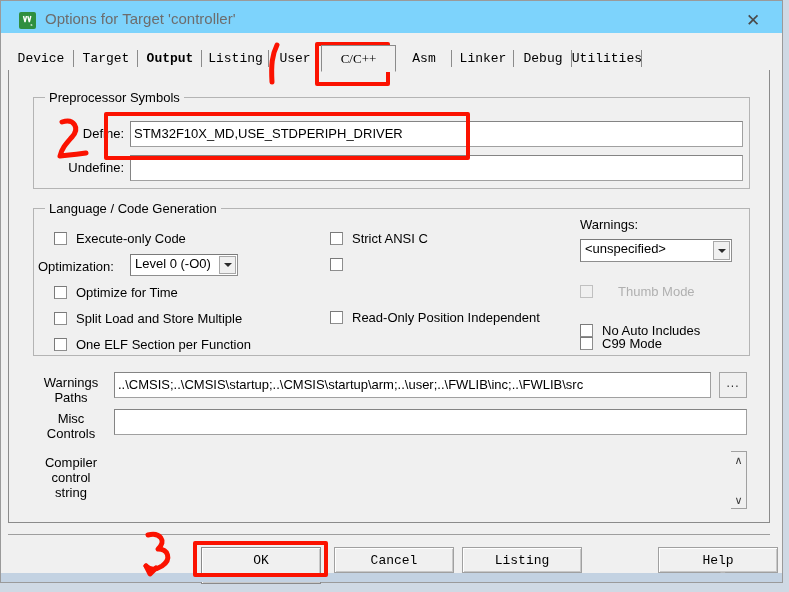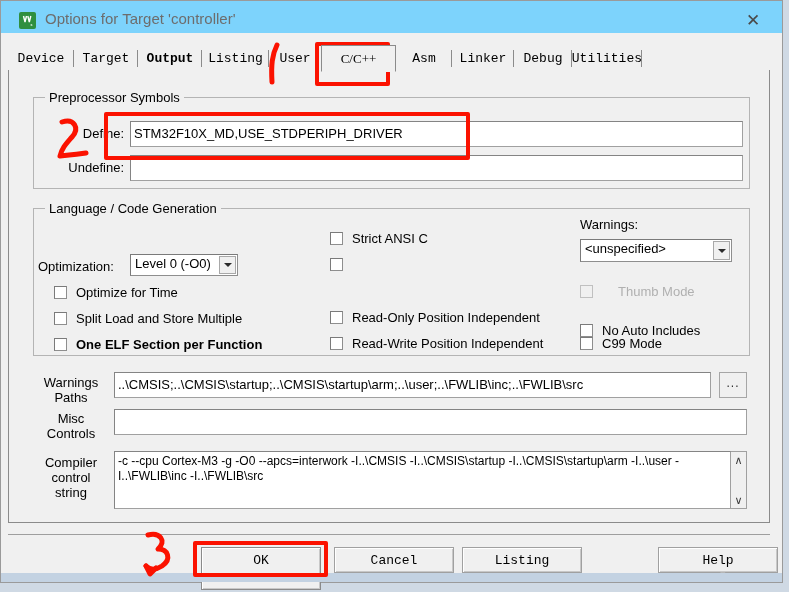--- a/index.html
+++ b/index.html
@@ -313,56 +313,56 @@
         <div class="lbl r" style="left:10px; top:28px; width:80px;">Define:</div>
         <div class="field" style="left:96px; top:23px; width:613px; height:26px; line-height:20px;">STM32F10X_MD,USE_STDPERIPH_DRIVER</div>
 
         <div class="lbl r" style="left:0px; top:62px; width:90px;">Undefine:</div>
         <div class="field" style="left:96px; top:57px; width:613px; height:26px; line-height:20px;"></div>
       </div>
 
       <div class="group" style="left:24px; top:138px; width:717px; height:148px;">
         <div class="group-title">Language / Code Generation</div>
 
+        <div class="cbrow" style="left:20px; top:22px;">
+          <span class="cb" style="left:0; top:1px;"></span>
+          <span style="margin-left:22px;">Execute-only Code</span>
+        </div>
 
         <div class="lbl" style="left:4px; top:50px;">Optimization:</div>
         <div class="combo" style="left:96px; top:45px; width:108px; height:22px;">
           <span>Level 0 (-O0)</span>
           <span class="arrowbtn">
               <i class="caret-down"></i>
             </span>
         </div>
 
         <div class="cbrow" style="left:20px; top:76px;">
           <span class="cb" style="left:0; top:1px;"></span>
           <span style="margin-left:22px;">Optimize for Time</span>
         </div>
         <div class="cbrow" style="left:20px; top:102px;">
           <span class="cb" style="left:0; top:1px;"></span>
           <span style="margin-left:22px;">Split Load and Store Multiple</span>
         </div>
         <div class="cbrow" style="left:20px; top:128px;">
           <span class="cb" style="left:0; top:1px;"></span>
-          <span style="margin-left:22px;font-weight:bold;">One ELF Section per Function</span>
+          <span style="margin-left:22px;">One ELF Section per Function</span>
         </div>
 
         <div class="cbrow" style="left:296px; top:22px;">
           <span class="cb" style="left:0; top:1px;"></span>
           <span style="margin-left:22px;">Strict ANSI C</span>
         </div>
         <div class="cbrow" style="left:296px; top:48px;">
           <span class="cb" style="left:0; top:1px;"></span>
         </div>
         <div class="cbrow" style="left:296px; top:101px;">
           <span class="cb" style="left:0; top:1px;"></span>
           <span style="margin-left:22px;">Read-Only Position Independent</span>
-        </div>
-        <div class="cbrow" style="left:296px; top:127px;">
-          <span class="cb" style="left:0; top:1px;"></span>
-          <span style="margin-left:22px;">Read-Write Position Independent</span>
         </div>
 
         <div class="lbl" style="left:546px; top:8px;">Warnings:</div>
         <div class="combo" style="left:546px; top:30px; width:152px; height:23px;">
           <span>&lt;unspecified&gt;</span>
           <span class="arrowbtn">
               <i class="caret-down"></i>
             </span>
         </div>
 
@@ -385,30 +385,29 @@
       <div class="field" style="left:105px; top:302px; width:597px; height:26px; line-height:20px;">..\CMSIS;..\CMSIS\startup;..\CMSIS\startup\arm;..\user;..\FWLIB\inc;..\FWLIB\src</div>
       <div class="browse" style="left:710px; top:302px; width:28px; height:26px; line-height:20px;">...</div>
 
       <div class="lbl c" style="left:24px; top:341px; width:76px;">Misc</div>
       <div class="lbl c" style="left:24px; top:356px; width:76px;">Controls</div>
       <div class="field" style="left:105px; top:339px; width:633px; height:26px; line-height:20px;"></div>
 
       <div class="lbl c" style="left:24px; top:385px; width:76px;">Compiler</div>
       <div class="lbl c" style="left:24px; top:400px; width:76px;">control</div>
       <div class="lbl c" style="left:24px; top:415px; width:76px;">string</div>
-      <div class="field multiline" style="left:105px; top:381px; width:617px; height:58px; line-height:15px; font-size:12px;">-c --cpu Cortex-M3 -g -O0 --apcs=interwork -I..\CMSIS -I..\CMSIS\startup -I..\CMSIS\startup\arm -I..\user -I..\FWLIB\inc -I..\FWLIB\src</div>
       <div class="scrollcol" style="left:722px; top:381px; width:16px; height:58px; border:1px solid #a0a0a0; border-left:none;">
         <span class="sc-up">∧</span>
         <span class="sc-dn">∨</span>
       </div>
     </div>
 
     <div class="sunken-sep" style="left:7px; top:533px; width:762px;"></div>
 
-    <div class="btn default" style="left:200px; top:546px; width:120px; height:43px;">OK</div>
+    <div class="btn default" style="left:200px; top:546px; width:120px; height:37px;">OK</div>
     <div class="btn" style="left:333px; top:546px; width:120px; height:26px;">Cancel</div>
     <div class="btn" style="left:461px; top:546px; width:120px; height:26px;">Listing</div>
     <div class="btn" style="left:657px; top:546px; width:120px; height:26px;">Help</div>
 
     <div class="watermark" style="left:684px; top:570px;">CSDN @——</div>
 
     <div class="bottom-strip"></div>
   </div>
 
   <div class="redbox" style="left:315px; top:42px; width:75px; height:44px;"></div>

